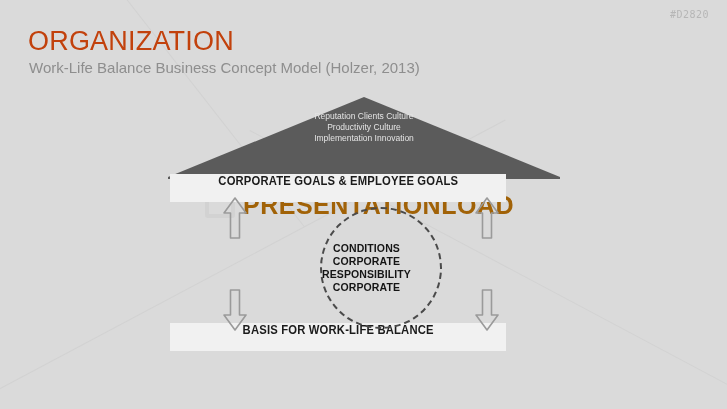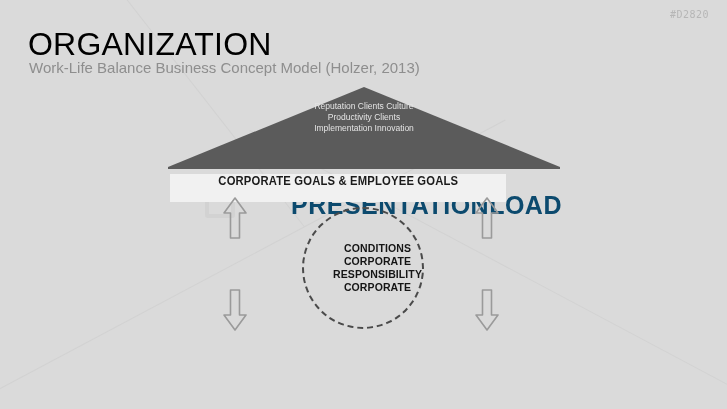--- a/index.html
+++ b/index.html
@@ -45,23 +45,23 @@
     top: -10px;
     width: 300px;
     transform: rotate(52deg);
   }
 
   
   #page-title {
     position: absolute;
     left: 28px;
     top: 26px;
-    font-size: 32px;
+    font-size: 27px;
     letter-spacing: 0.2px;
-    color: #000000;
+    color: #c2410c;
     font-weight: 400;
     white-space: nowrap;
   }
   #page-subtitle {
     position: absolute;
     left: 29px;
     top: 59px;
     font-size: 15px;
     color: #8e8e8e;
     font-weight: 400;
@@ -97,31 +97,30 @@
     border: 4px solid #d2d2d2;
     border-radius: 3px;
     box-sizing: border-box;
   }
   #watermark-text {
     position: absolute;
     left: 38px;
     top: 5px;
     font-size: 25px;
     letter-spacing: 0.5px;
-    color: #0c4a6e;
+    color: #a16207;
     font-weight: 700;
     white-space: nowrap;
-    margin-left: 48px;
   }
 
   
   #roof {
     position: absolute;
     left: 168px;
-    top: 87px;
+    top: 97px;
     width: 392px;
     height: 82px;
     z-index: 2;
     text-decoration: underline;
   }
   #roof svg { display: block; }
   #roof-text {
     position: absolute;
     left: 0;
     top: 14px;
@@ -165,30 +164,30 @@
   }
   .arrow svg { display: block; }
   #arrow-up-left   { left: 222px; top: 196px; }
   #arrow-up-right  { left: 474px; top: 196px; }
   #arrow-down-left { left: 222px; top: 288px; }
   #arrow-down-right{ left: 474px; top: 288px; }
 
   
   #center-circle {
     position: absolute;
-    left: 302px;
+    left: 320px;
     top: 207px;
     width: 122px;
     height: 122px;
     border: 2px dashed #4a4a4a;
     border-radius: 50%;
     box-sizing: border-box;
     display: flex;
     align-items: center;
-    justify-content: flex-end;
+    justify-content: flex-start;
     z-index: 3;
     background: transparent;
   }
   #circle-text {
     text-align: center;
     font-size: 10.5px;
     line-height: 13px;
     font-weight: 700;
     color: #151515;
     letter-spacing: 0.1px;
@@ -212,29 +211,32 @@
     <div id="watermark-logo"></div>
     <div id="watermark-text">PRESENTATIONLOAD</div>
   </div>
 
   <div id="roof">
     <svg width="392" height="82" viewBox="0 0 392 82">
       <polygon points="196,0 392,80 392,82 0,82 0,80" fill="#5b5b5b"></polygon>
     </svg>
     <div id="roof-text">
       <div>Reputation Clients Culture</div>
-      <div>Productivity Clients</div>
+      <div>Productivity Culture</div>
       <div>Implementation Innovation</div>
     </div>
   </div>
 
   <div class="bar" id="bar-top">
     <span class="bar-label">CORPORATE GOALS &amp; EMPLOYEE GOALS</span>
   </div>
 
+  <div class="bar" id="bar-bottom">
+    <span class="bar-label">BASIS FOR WORK-LIFE BALANCE</span>
+  </div>
 
   <div class="arrow" id="arrow-up-left">
     <svg width="26" height="44" viewBox="0 0 26 44">
       <polygon points="13,2 24,17 17.5,17 17.5,42 8.5,42 8.5,17 2,17" fill="none" stroke="#9a9a9a" stroke-width="1.6" stroke-linejoin="round"></polygon>
     </svg>
   </div>
 
   <div class="arrow" id="arrow-up-right">
     <svg width="26" height="44" viewBox="0 0 26 44">
       <polygon points="13,2 24,17 17.5,17 17.5,42 8.5,42 8.5,17 2,17" fill="none" stroke="#9a9a9a" stroke-width="1.6" stroke-linejoin="round"></polygon>

